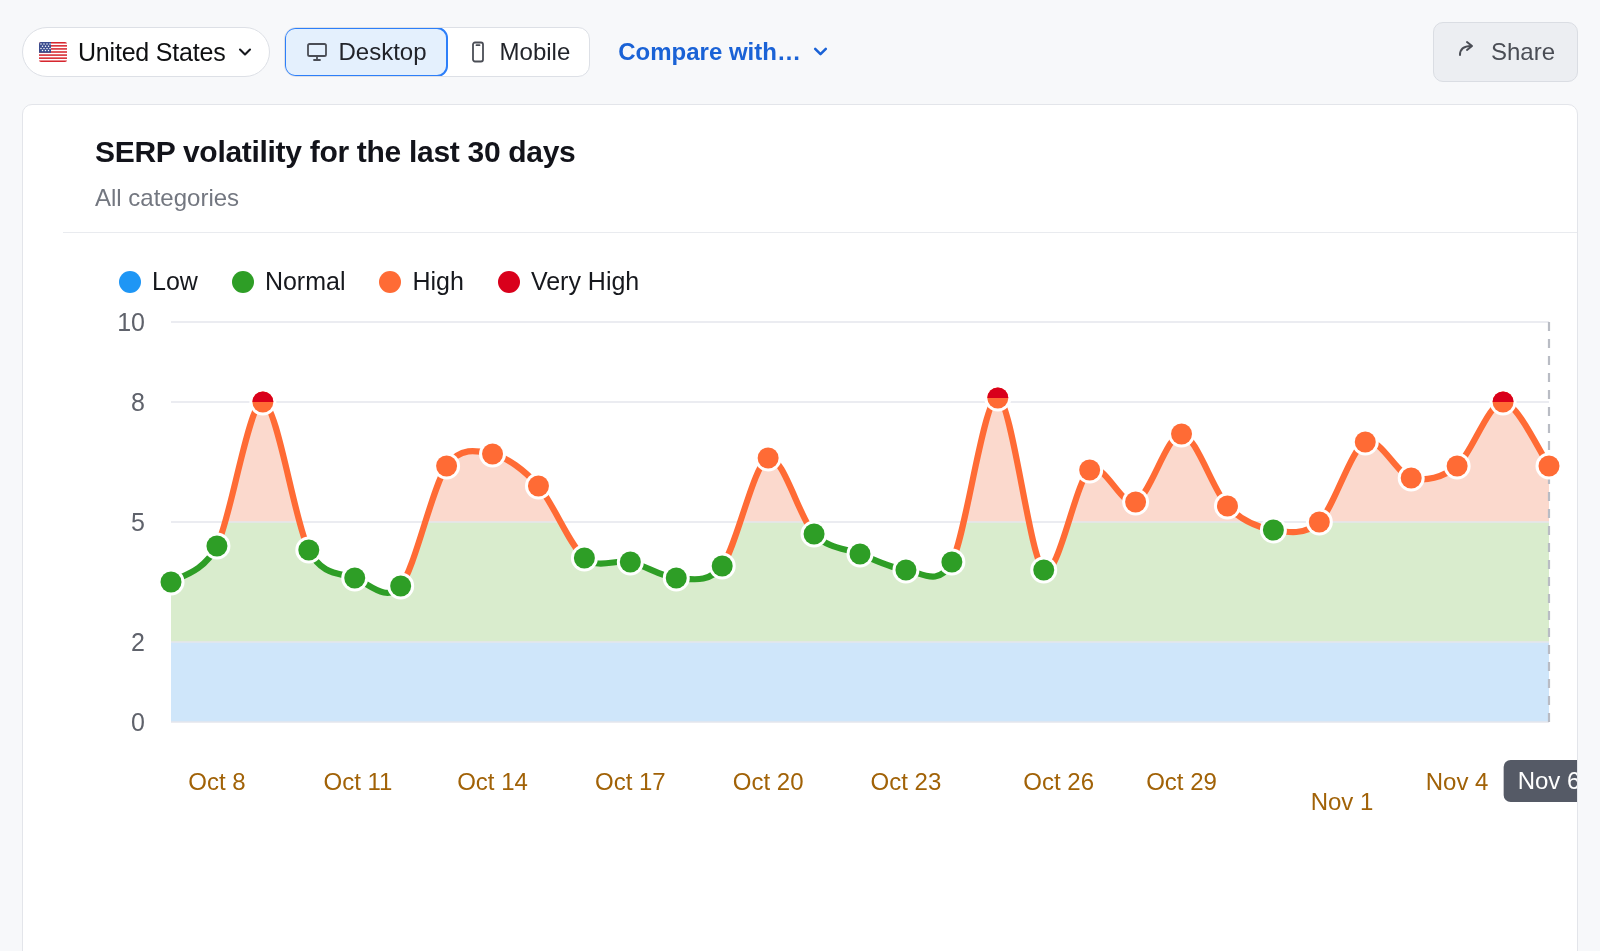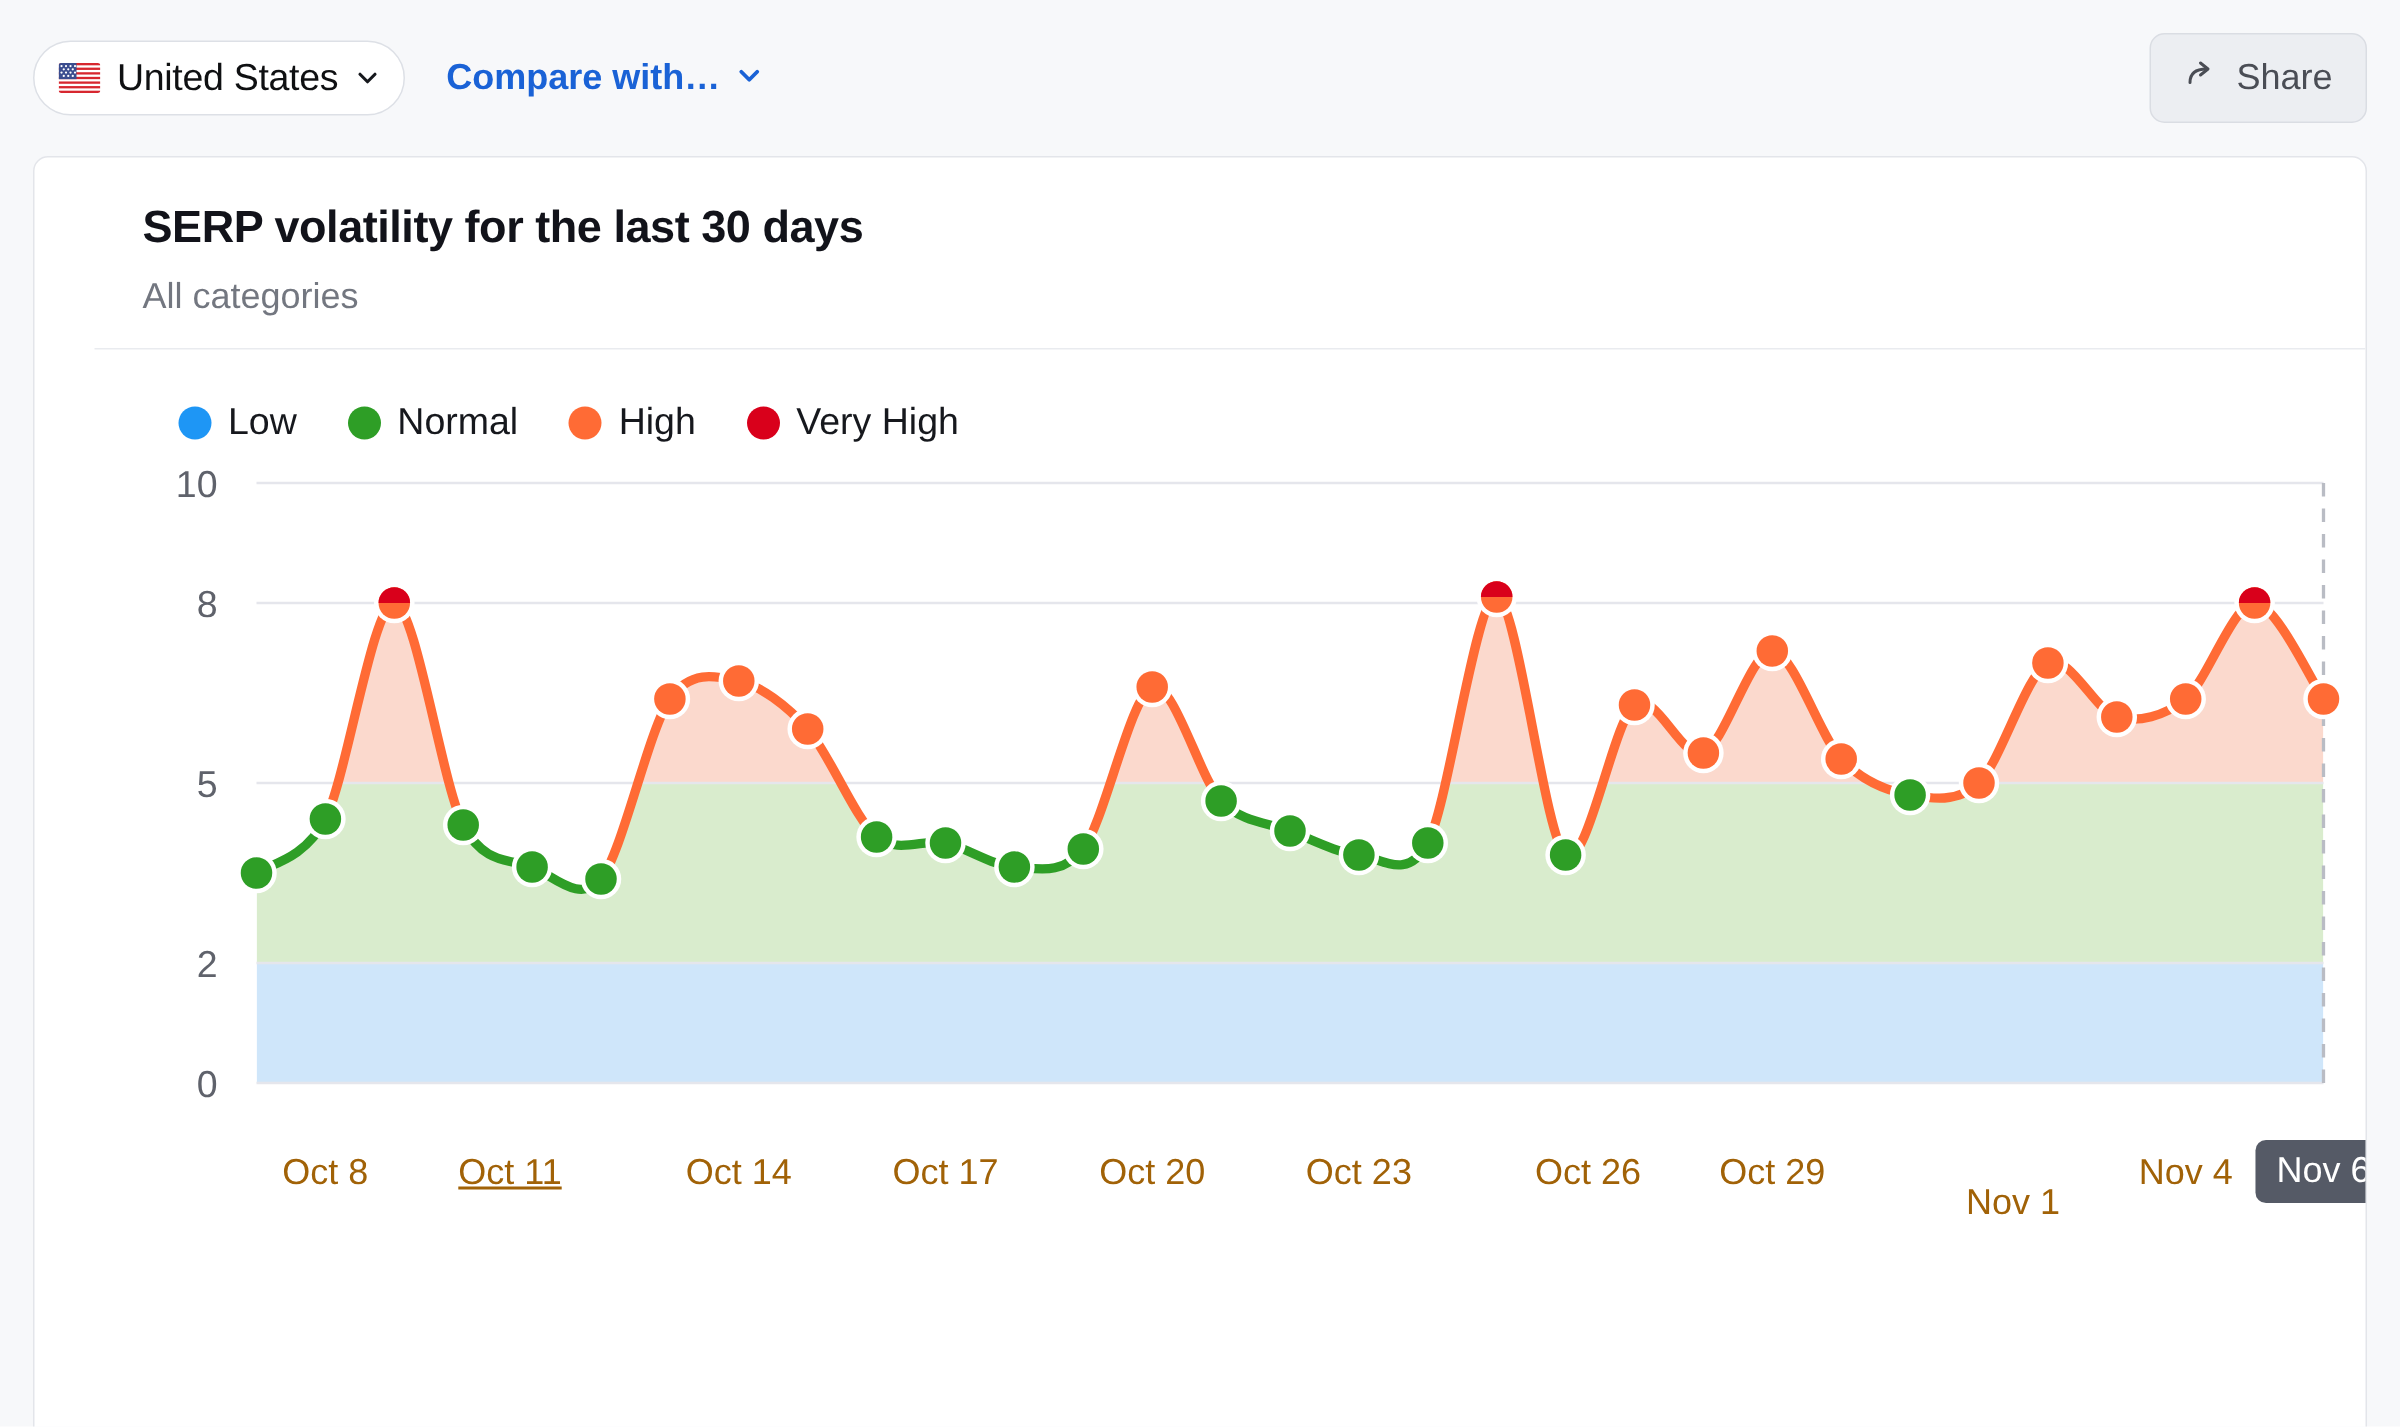--- a/index.html
+++ b/index.html
@@ -177,20 +177,40 @@
       </svg>
     </span>
     <span class="country-name">United States</span>
     <span class="chev">
       <svg width="16" height="16" viewBox="0 0 16 16">
           <path d="M3 5.5l5 5 5-5" stroke="#16181d" stroke-width="2.1" fill="none" stroke-linecap="round" stroke-linejoin="round"></path>
         </svg>
     </span>
   </div>
 
+  <div class="seg-group">
+    <div class="seg active">
+      <span>
+        <svg width="24" height="24" viewBox="0 0 24 24" fill="none" stroke="#4a4d55" stroke-width="1.8">
+          <rect x="3" y="4" width="18" height="12" rx="1.6"></rect>
+          <path d="M9 20h6M12 16v4" stroke-linecap="round"></path>
+        </svg>
+      </span>
+      <span>Desktop</span>
+    </div>
+    <div class="seg">
+      <span>
+        <svg width="24" height="24" viewBox="0 0 24 24" fill="none" stroke="#4a4d55" stroke-width="1.8">
+          <rect x="7" y="2.5" width="10" height="19" rx="2"></rect>
+          <path d="M10.5 5.2h3" stroke-linecap="round"></path>
+        </svg>
+      </span>
+      <span>Mobile</span>
+    </div>
+  </div>
 
   <div class="compare">
     <span>Compare with…</span>
     <span>
       <svg width="17" height="17" viewBox="0 0 16 16">
           <path d="M3 5.5l5 5 5-5" stroke="#1a62d6" stroke-width="2.4" fill="none" stroke-linecap="round" stroke-linejoin="round"></path>
         </svg>
     </span>
   </div>
 
@@ -349,21 +369,21 @@
         <circle cx="1394.1333333333334" cy="164" r="13.5" fill="#fff"></circle>
         <circle cx="1394.1333333333334" cy="164" r="10.5" fill="#ff6b35"></circle>
         <circle cx="1440.0666666666666" cy="100" r="13.5" fill="#fff"></circle>
         <circle cx="1440.0666666666666" cy="100" r="10.5" fill="#ff6b35"></circle>
         <path d="M1429.5666666666666,100 a10.5,10.5 0 0 1 21,0 Z" fill="#d9001b"></path>
         <circle cx="1486" cy="164" r="13.5" fill="#fff"></circle>
         <circle cx="1486" cy="164" r="10.5" fill="#ff6b35"></circle>
       </svg>
     <div class="xaxis" id="xaxis">
         <div class="xtick" style="left: 153.933px;">Oct 8</div>
-        <div class="xtick" style="left: 277px; text-decoration: underline;">Oct 11</div>
+        <div class="xtick" style="left: 295px;">Oct 11</div>
         <div class="xtick" style="left: 429.533px;">Oct 14</div>
         <div class="xtick" style="left: 567.333px;">Oct 17</div>
         <div class="xtick" style="left: 705.133px;">Oct 20</div>
         <div class="xtick" style="left: 842.933px;">Oct 23</div>
         <div class="xtick" style="left: 980.733px; margin-left: 15px;">Oct 26</div>
         <div class="xtick" style="left: 1118.53px;">Oct 29</div>
         <div class="xtick" style="left: 1279px; margin-top: 20px;">Nov 1</div>
         <div class="xtick" style="left: 1394.13px;">Nov 4</div>
         <div class="xtick badge" style="left: 1486px;">Nov 6</div>
       </div>

